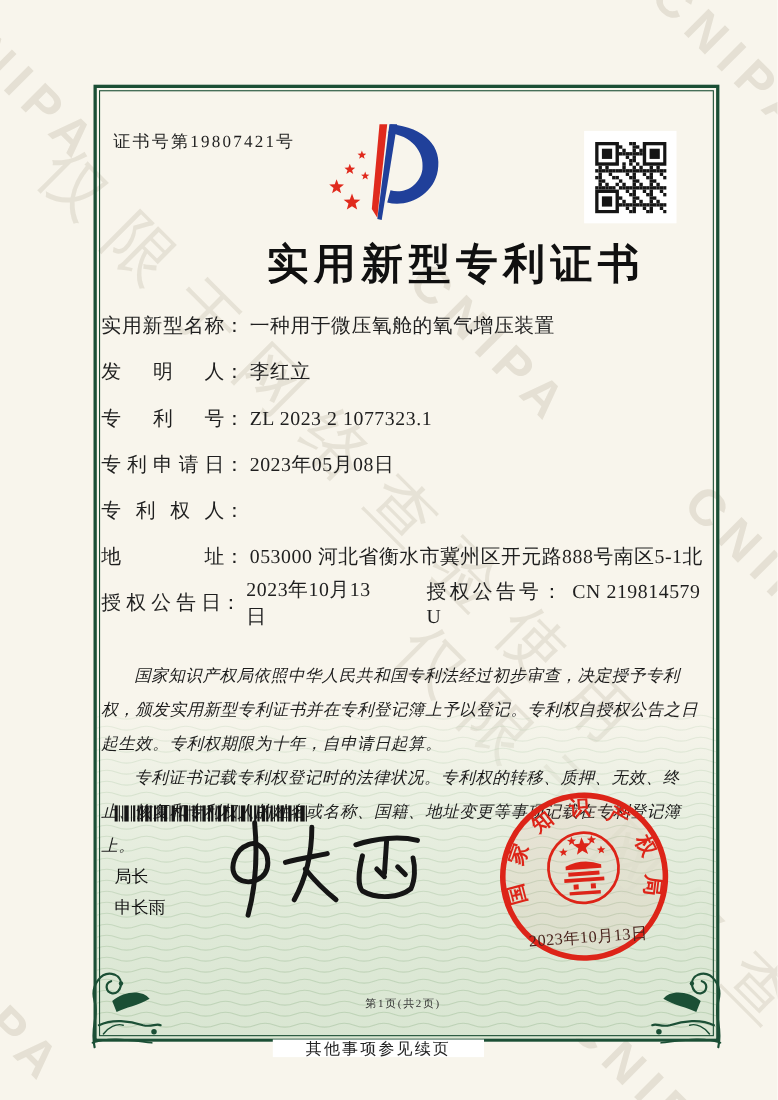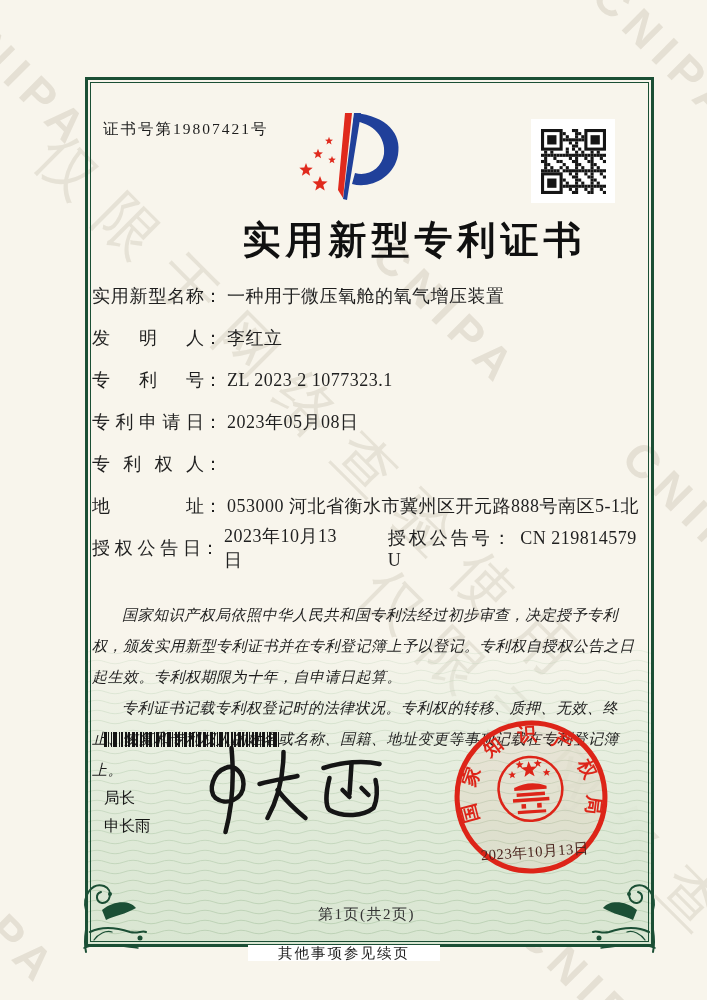--- a/index.html
+++ b/index.html
@@ -38,21 +38,21 @@
   .pair2{margin-left:36px;}
   .pair2 .p2-label{letter-spacing:3px;}
   .body-text{left:92px;top:572px;width:548px;font-size:15px;line-height:31px;
              color:#1c1c1c;font-style:italic;margin-top:28px;}
   .body-text p{margin:0;text-indent:2em;letter-spacing:.5px;}
   .barcode{left:104px;top:732px;width:178px;height:15px;}
   .director{left:104px;top:784px;font-family:"Liberation Sans","DejaVu Sans",sans-serif;
             font-size:15.5px;font-weight:400;color:#141414;line-height:28px;}
   .signature{left:193px;top:738px;width:220px;height:100px;}
   .seal{left:450px;top:716px;width:162px;height:162px;transform:rotate(-4deg);z-index:6;}
-  .page-info{left:85px;top:905px;width:563px;text-align:center;font-size:15px;
+  .page-info{left:85px;top:905px;width:563px;text-align:center;font-size:10px;
              letter-spacing:1.5px;color:#333;}
   .note-box{left:248px;top:945px;width:192px;height:16px;background:#fff;
             display:flex;align-items:center;justify-content:center;
             font-size:14.5px;letter-spacing:2px;color:#222;}
 </style>
 </head>
 <body>
 
 <div class="page">
 

